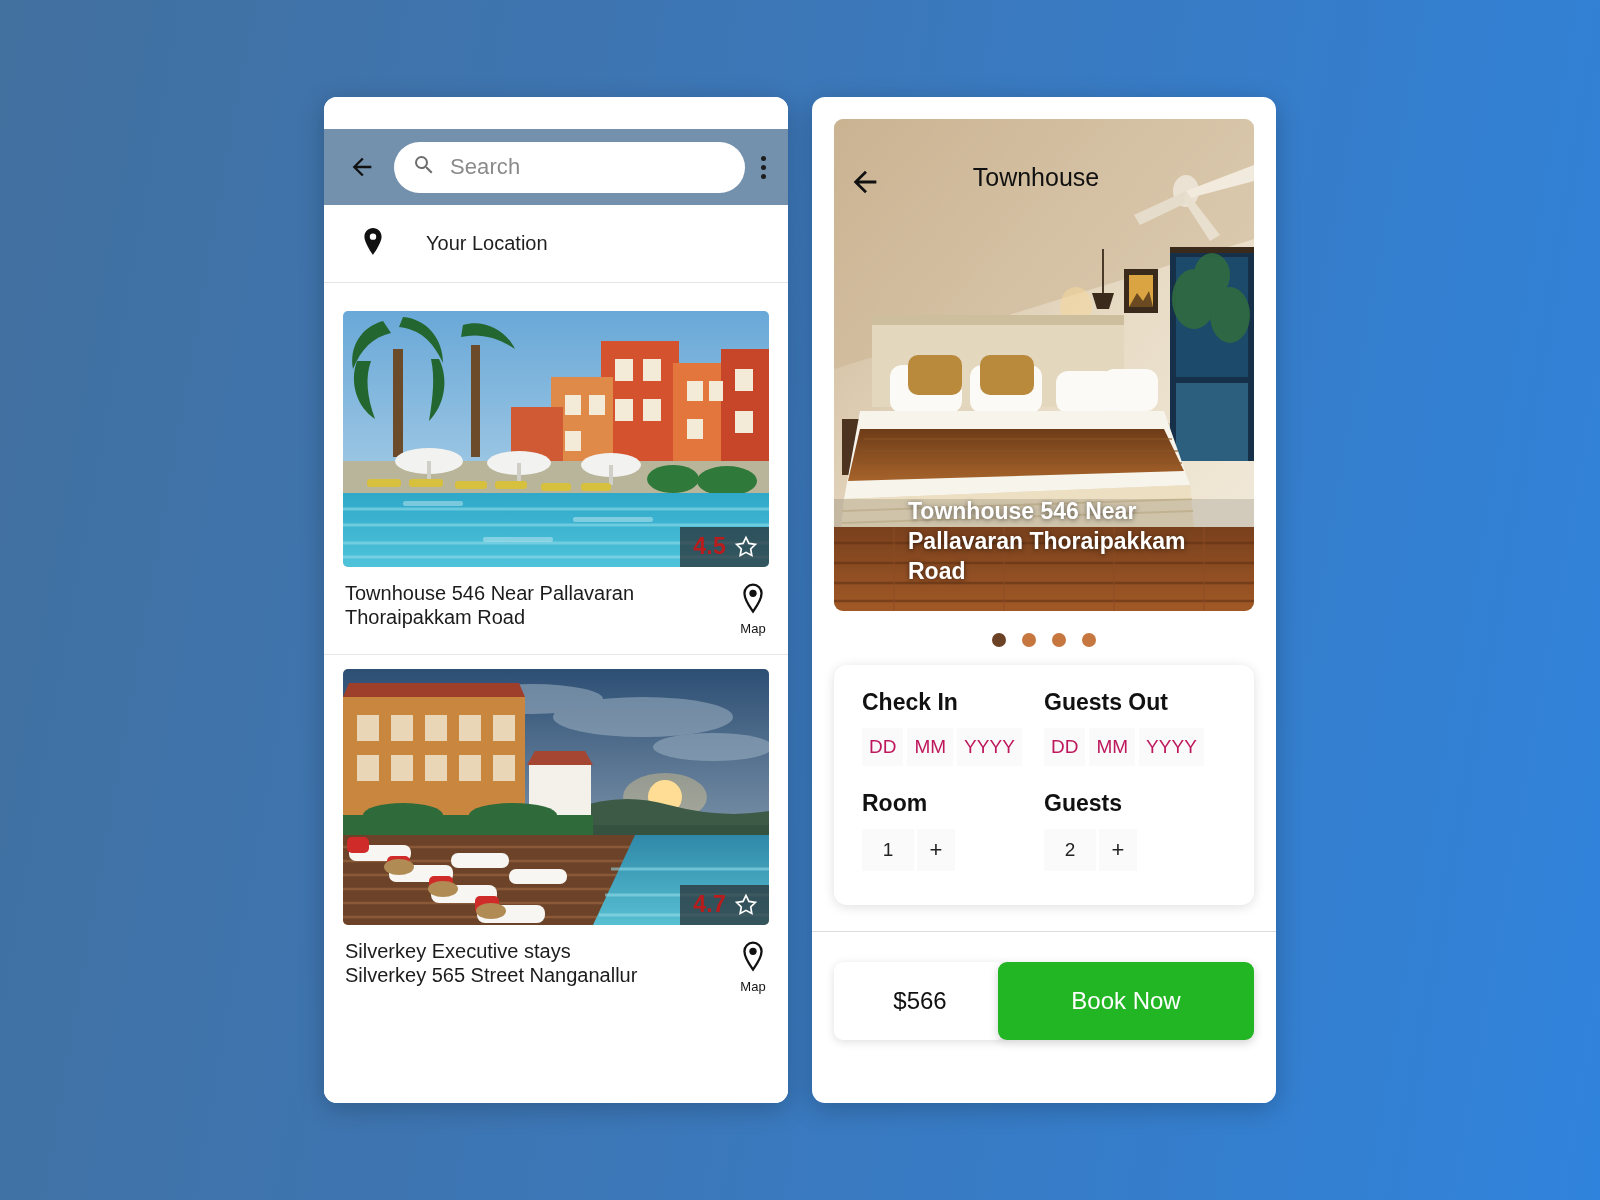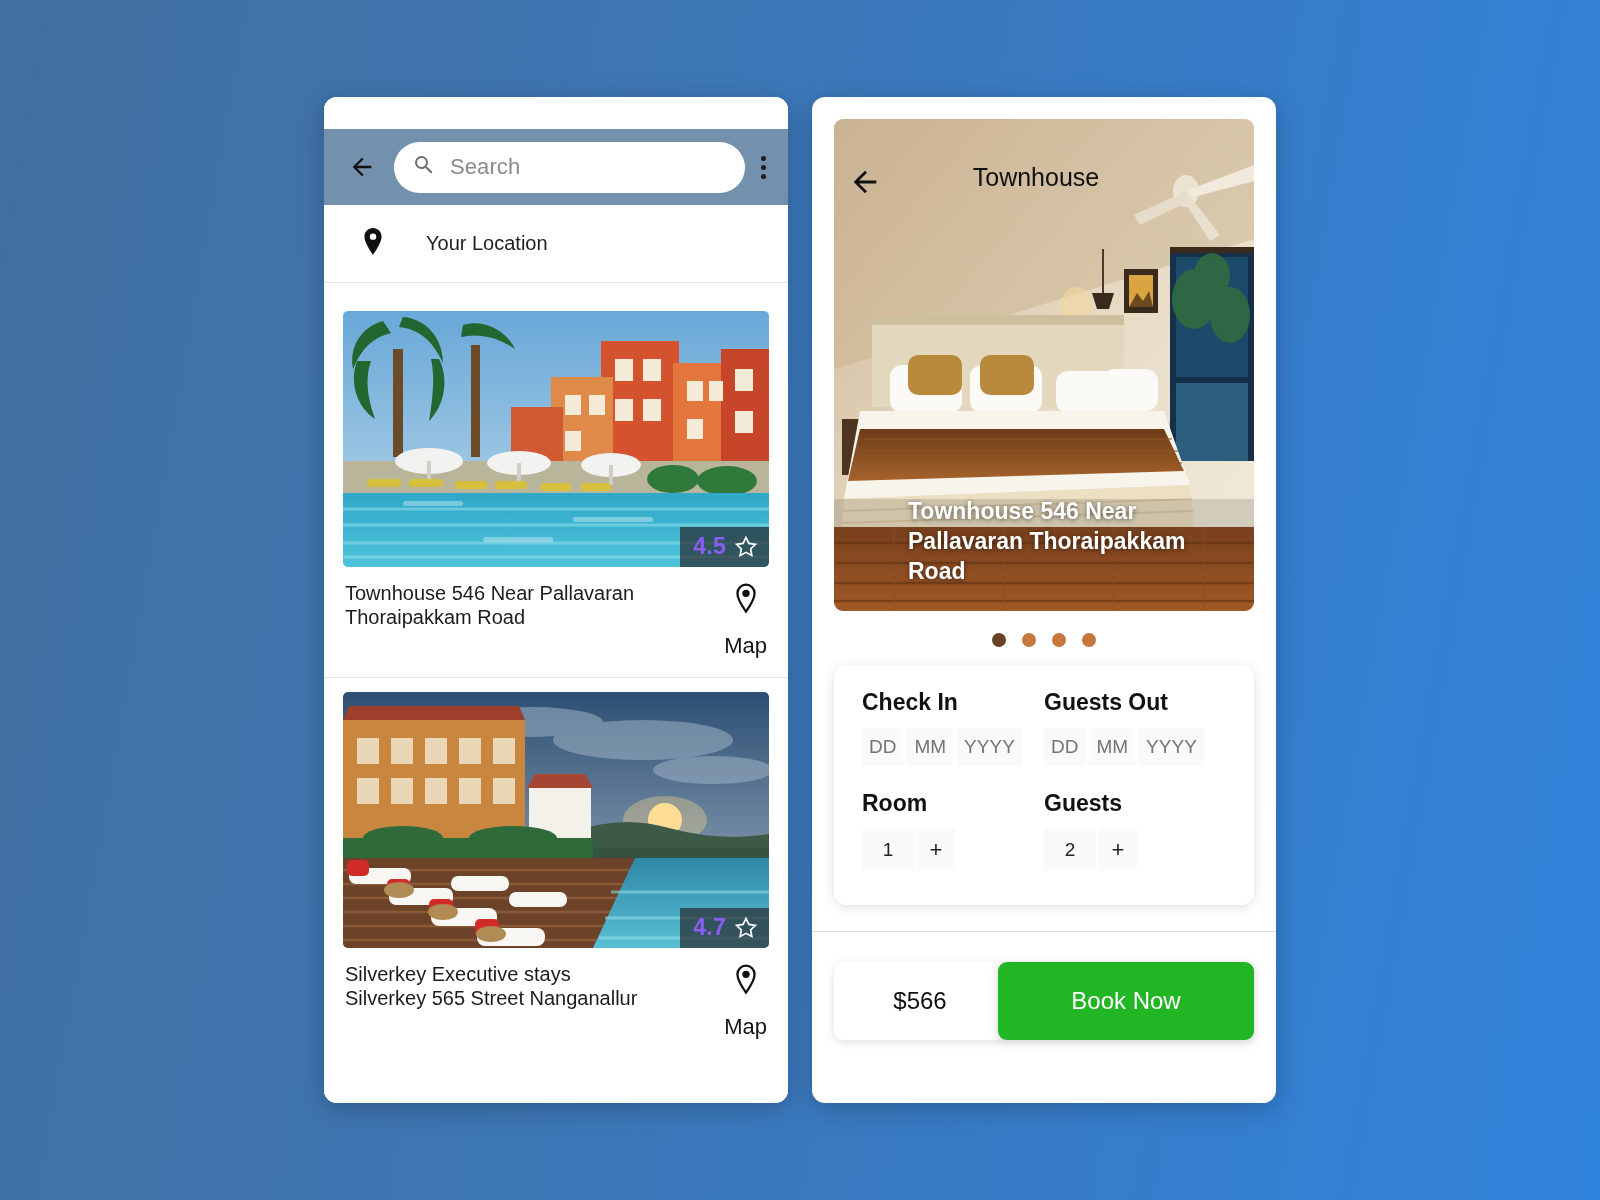--- a/index.html
+++ b/index.html
@@ -83,35 +83,35 @@
   .thumb-wrap {
     position: relative;
     height: 256px;
     border-radius: 5px;
     overflow: hidden;
   }
   .thumb-wrap svg { display:block; width:100%; height:100%; }
   .rating-badge {
     position:absolute; right:0; bottom:0;
     background: rgba(40,44,48,.72);
-    color:#8b5cf6;
+    color:#b91c1c;
     padding: 6px 11px 7px 13px;
     display:flex; align-items:center; gap:8px;
     font-size: 23px; font-weight: 700;
     letter-spacing:.3px;
   }
   .listing-meta {
     display:flex; align-items:flex-start; justify-content:space-between;
     padding: 14px 2px 18px; gap: 16px;
   }
   .listing-title {
     font-size: 20px; line-height: 1.22; color:#1c1c1c; max-width: 300px;
   }
   .map-link { display:flex; flex-direction:column; align-items:center; gap:2px; cursor:pointer; flex:none; padding-top:2px;}
-  .map-link .lbl { font-size: 22px; color:#141414;margin-top:12px; }
+  .map-link .lbl { font-size: 13px; color:#141414; }
 
   
   .detail-top { padding: 22px 22px 0; flex:none; }
   .hero {
     position: relative;
     height: 492px;
     border-radius: 9px;
     overflow: hidden;
   }
   .hero svg { display:block; width:100%; height:100%; }
@@ -142,21 +142,21 @@
     border-radius: 13px;
     box-shadow: 0 2px 12px rgba(0,0,0,.13);
     padding: 24px 28px 34px;
   }
   .grid2 { display:grid; grid-template-columns: 1fr 1fr; row-gap: 2px; }
   .fld-label { font-size: 23px; font-weight:700; color:#111; margin-bottom: 12px; }
   .date-group { display:flex; gap:4px; margin-bottom: 22px; }
   .date-box {
     background:#fafafa;
     padding: 8px 7px;
-    font-size: 19px; color:#737373;
+    font-size: 19px; color:#be185d;
     text-align:center; min-width: 38px;
     cursor:text;
   }
   .stepper { display:flex; align-items:center; gap:3px; }
   .step-val {
     background:#fafafa; min-width: 52px; height:42px;
     display:flex;align-items:center;justify-content:center;
     font-size:19px;color:#222; cursor:text;
   }
   .step-plus {

